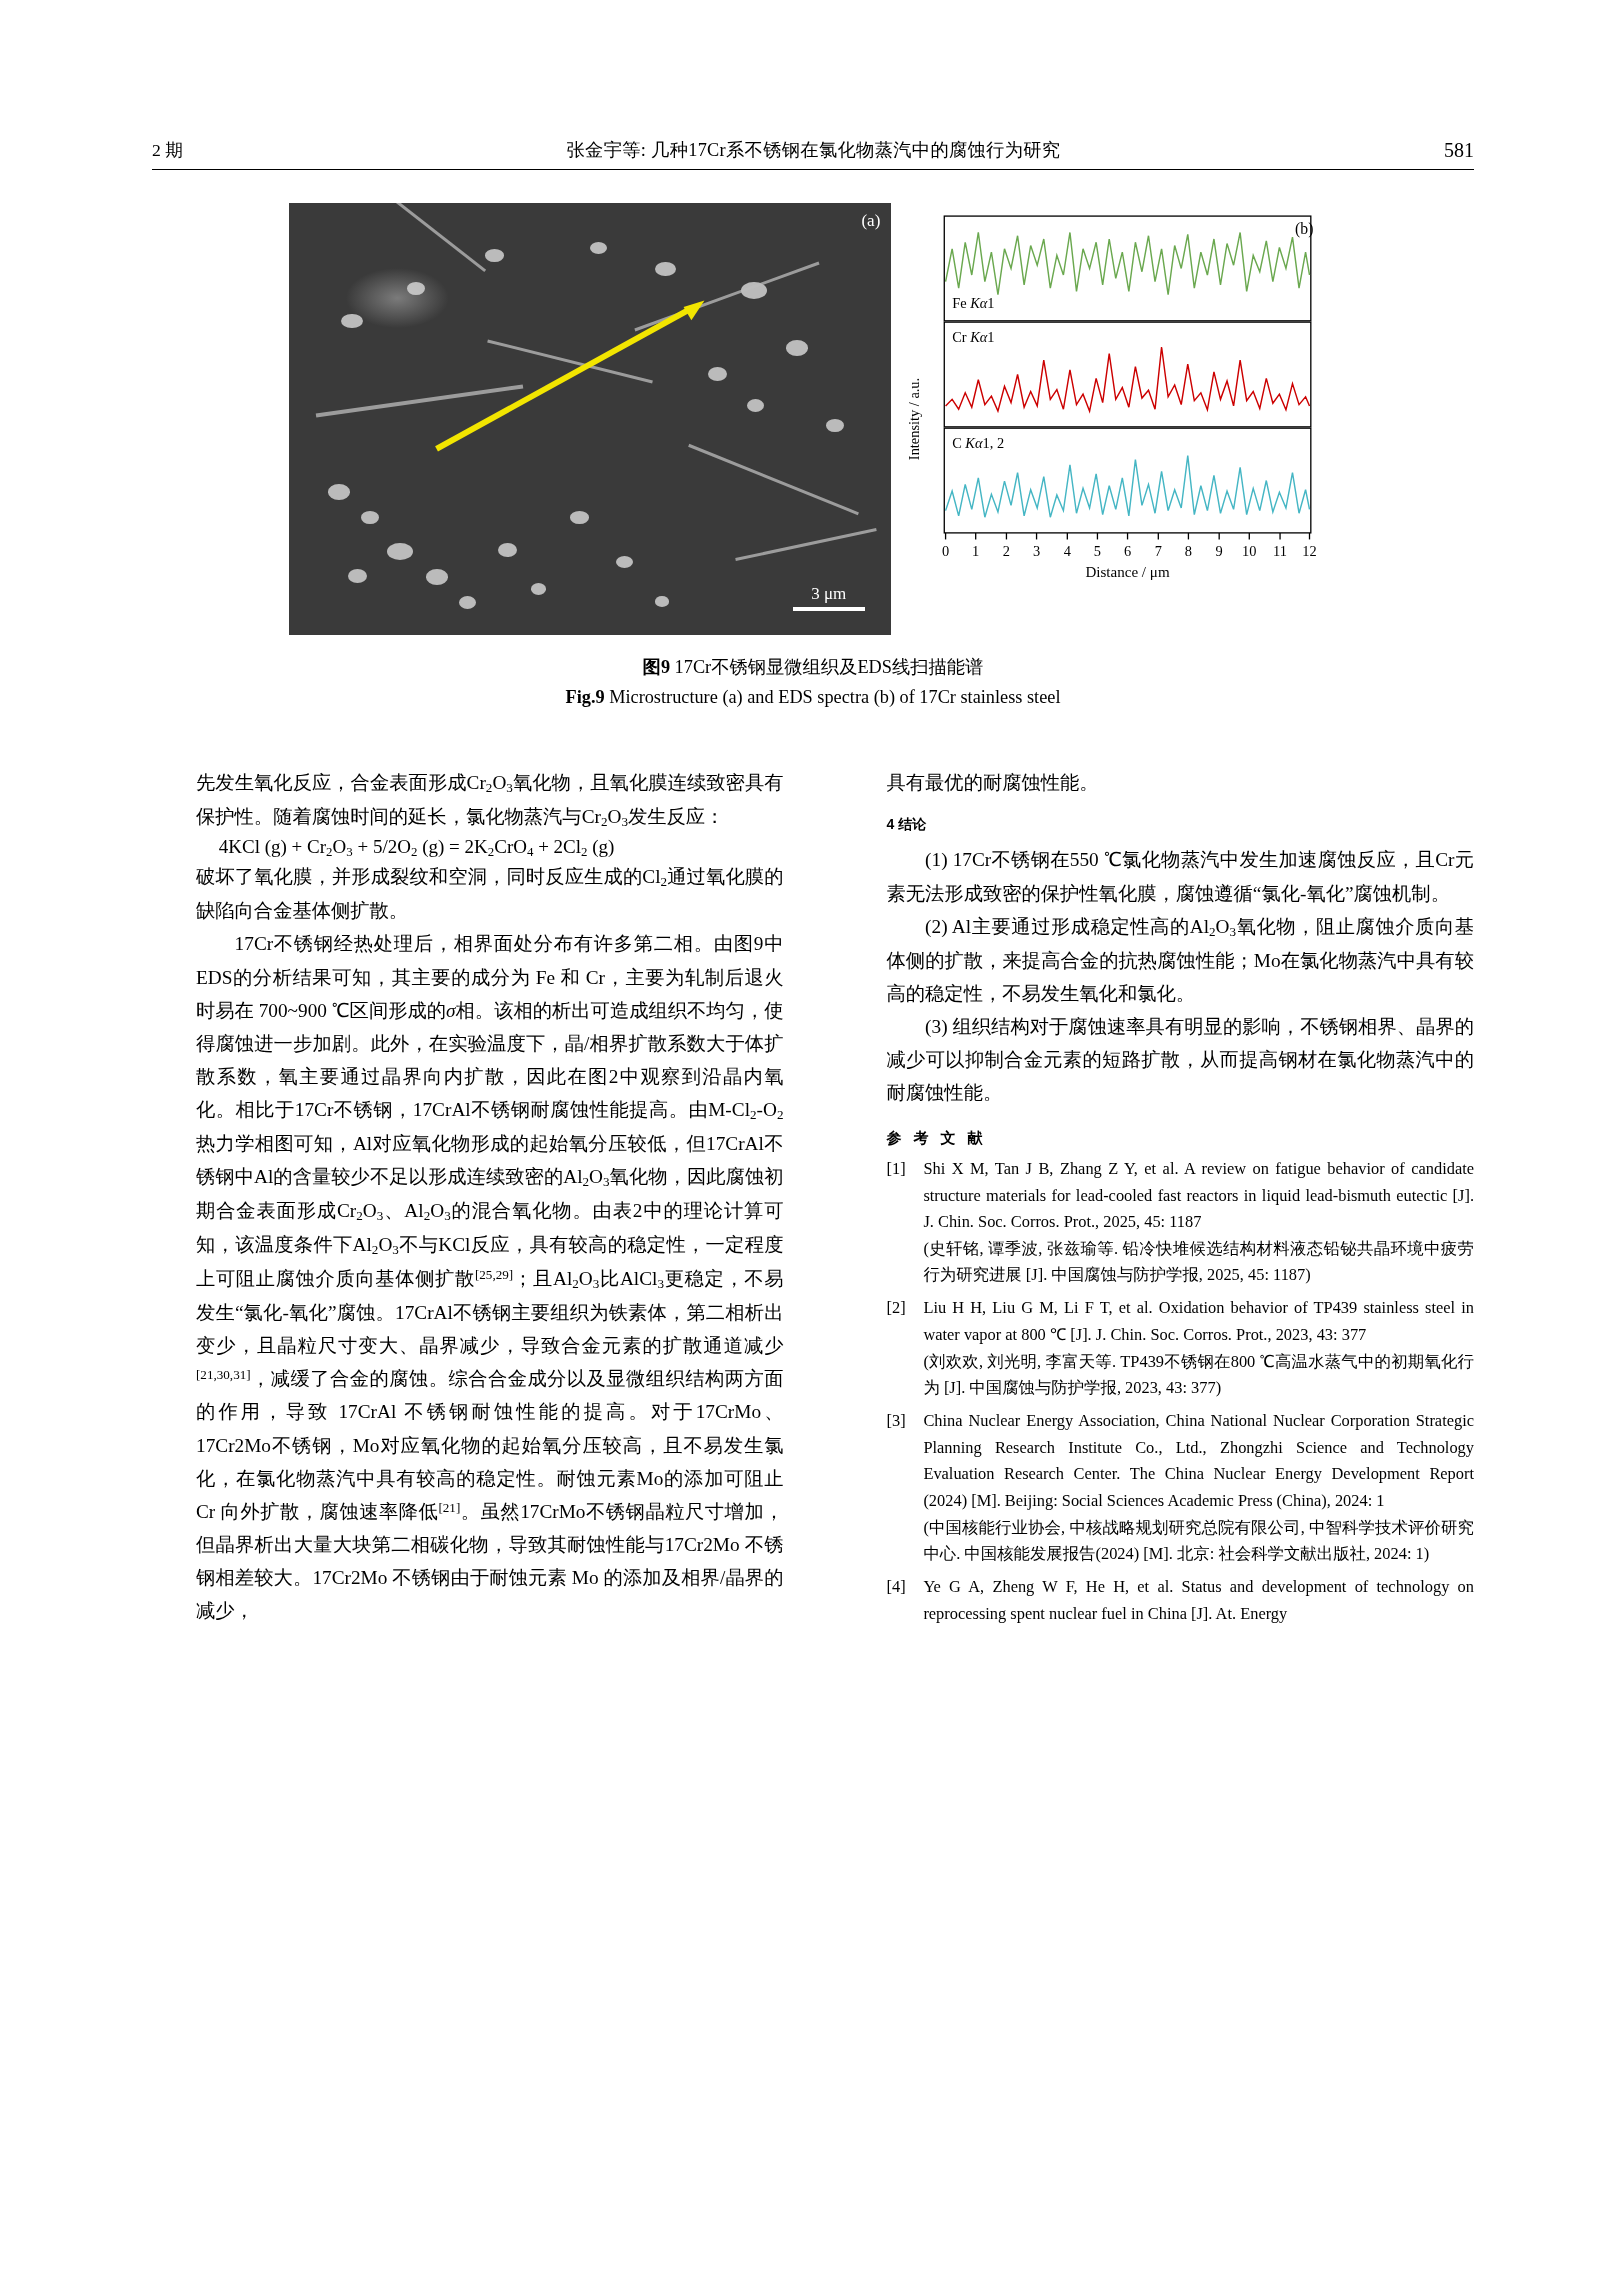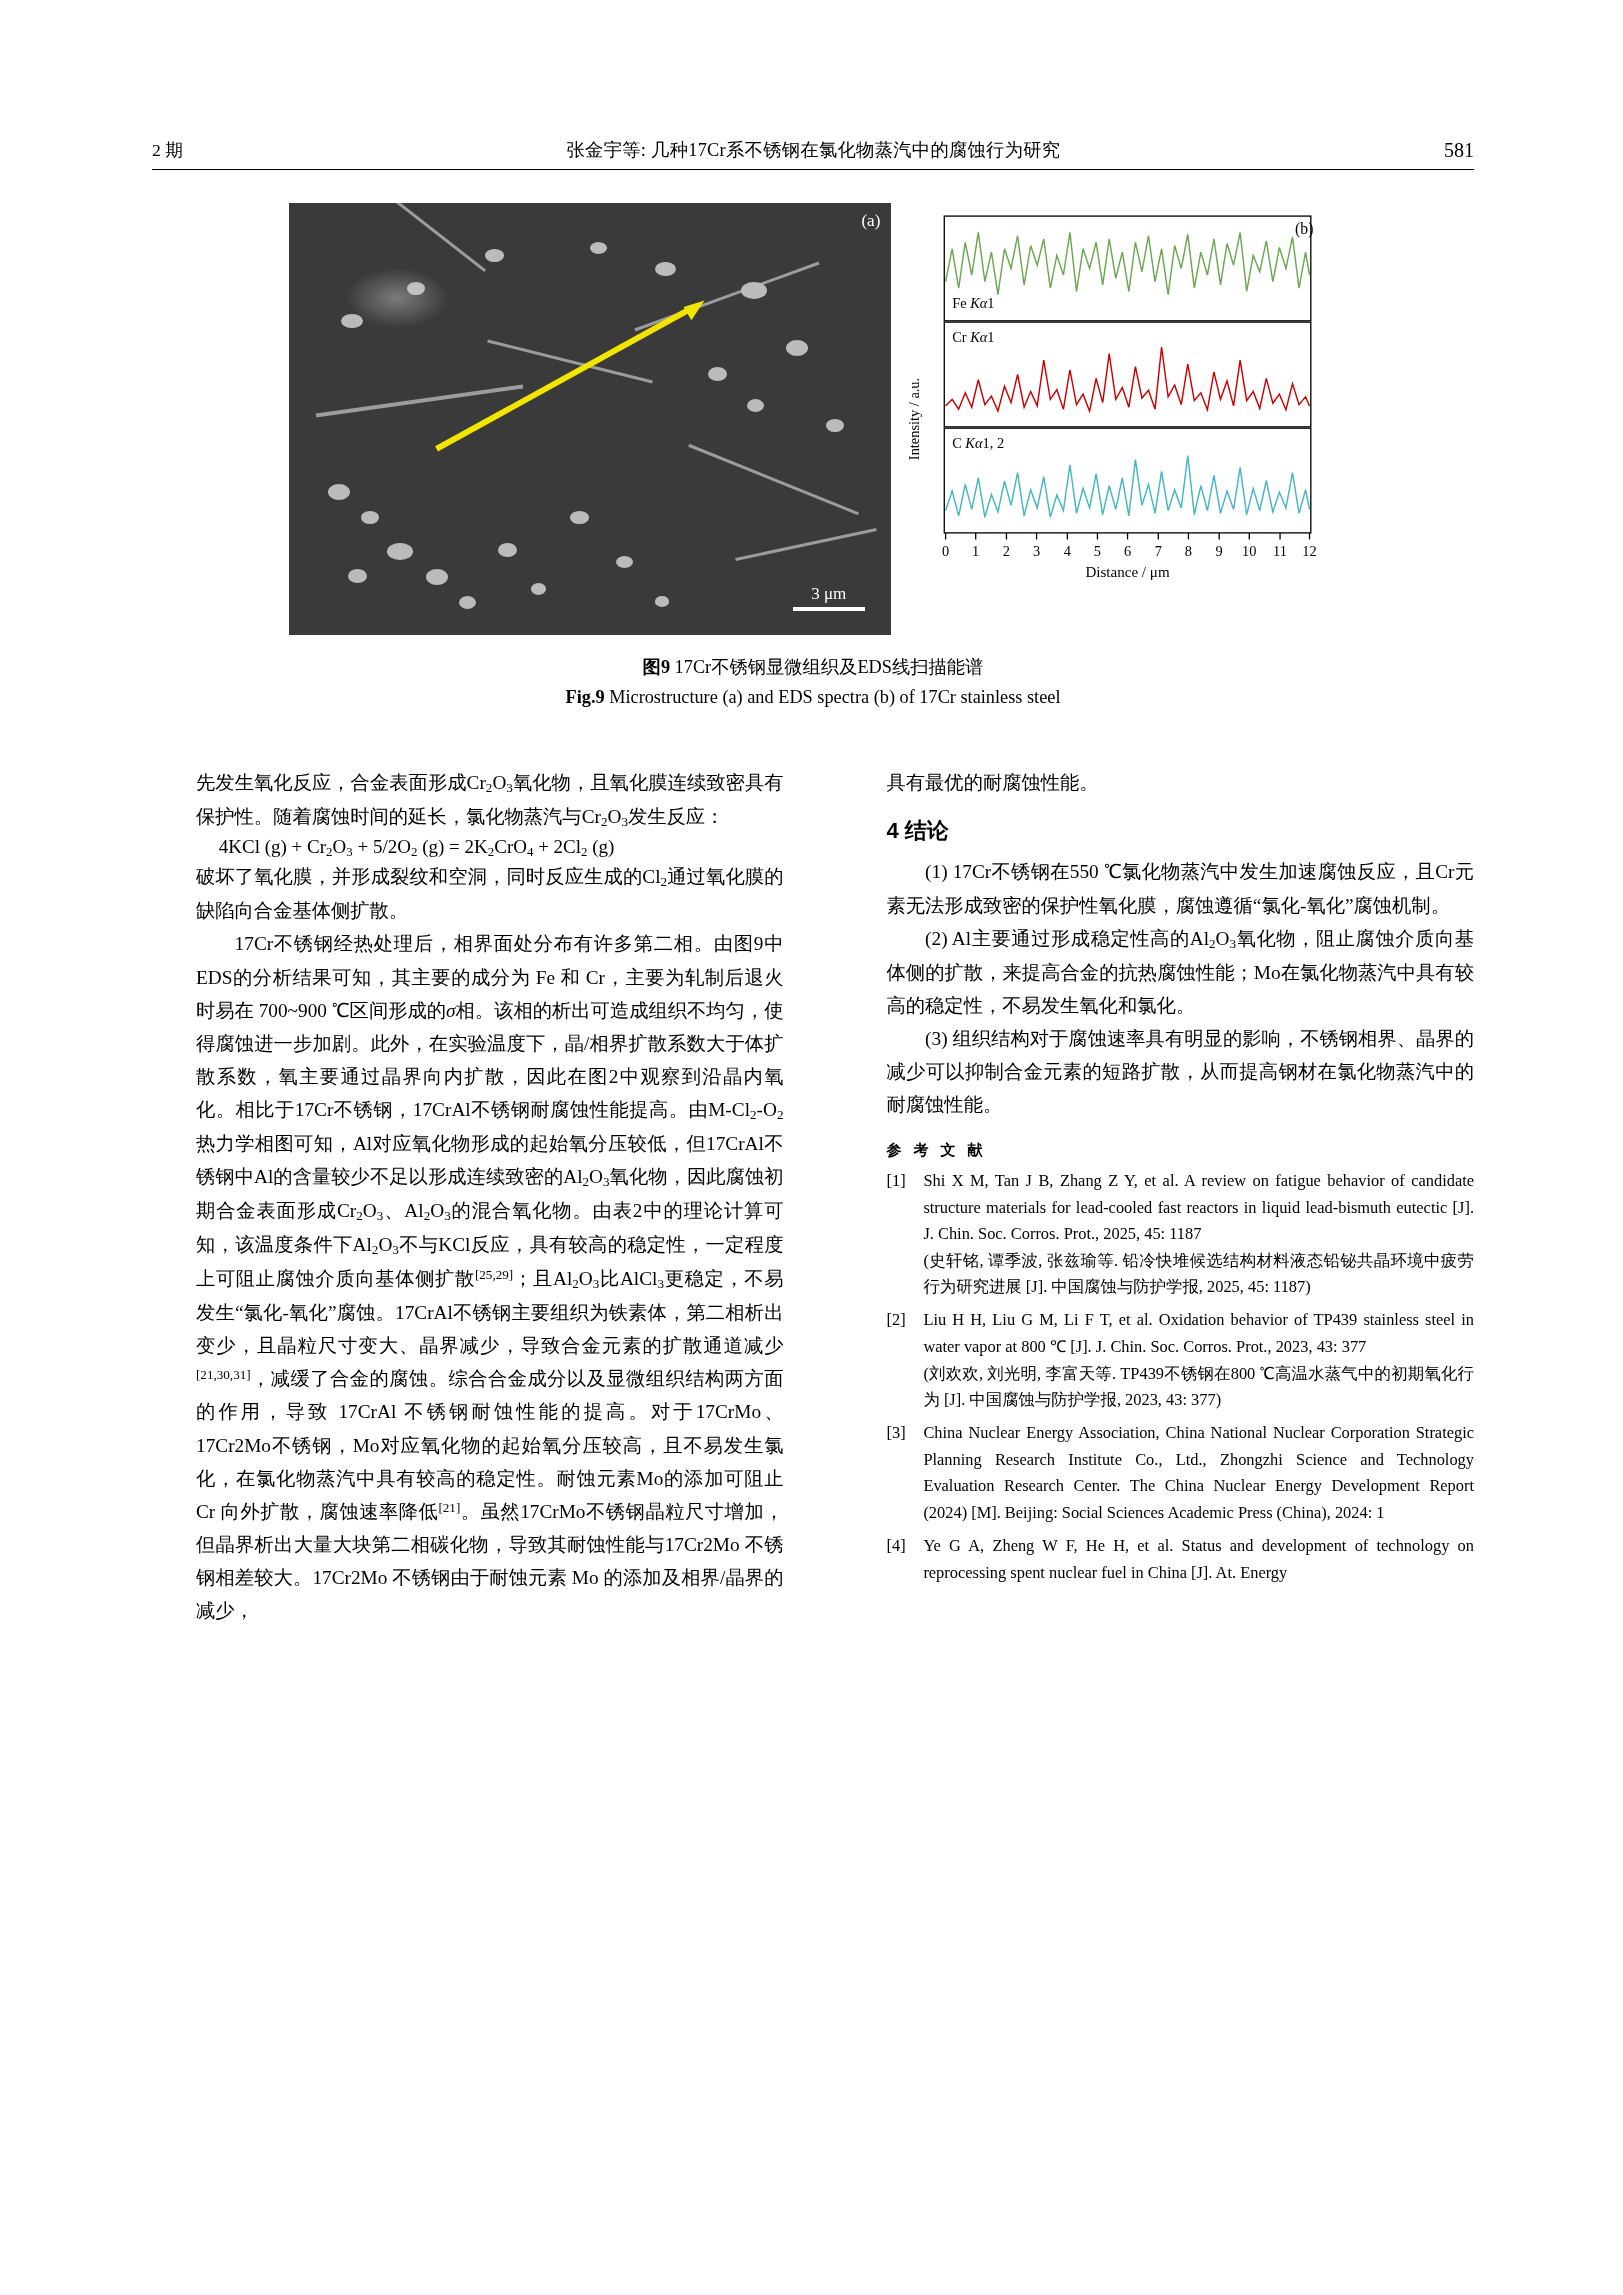--- a/index.html
+++ b/index.html
@@ -79,21 +79,21 @@
   .cn-body{
     font-size:19.3px;line-height:1.72;text-align:justify;
     font-family:"Liberation Serif",serif;
   }
   .indent{text-indent:2em;}
   .eq{
     font-size:19px;margin:2.6px 0 0 0;text-indent:1.2em;
     font-family:"Liberation Serif",serif;
   }
   h2.sec{
-    font-size:22px;font-weight:bold;margin:17px 0 9.2px 0;
+    font-size:14px;font-weight:bold;margin:17px 0 9.2px 0;
     font-family:"Liberation Sans",sans-serif;
   }
   h3.refhead{
     font-size:15px;font-weight:bold;margin:19.6px 0 7.9px 0;letter-spacing:3.9px;
     font-family:"Liberation Sans",sans-serif;
   }
   .ref{
     display:flex;gap:7.9px;font-size:16.4px;line-height:1.62;text-align:justify;
     margin-bottom:6.5px;font-family:"Liberation Serif",serif;
   }
@@ -265,20 +265,21 @@
         <span class="txt">
           <span>Liu H H, Liu G M, Li F T, et al. Oxidation behavior of TP439 stainless steel in water vapor at 800 ℃ [J]. J. Chin. Soc. Corros. Prot., 2023, 43: 377</span>
           <span class="cn-sub">(刘欢欢, 刘光明, 李富天等. TP439不锈钢在800 ℃高温水蒸气中的初期氧化行为 [J]. 中国腐蚀与防护学报, 2023, 43: 377)</span>
         </span>
       </div>
 
       <div class="ref">
         <span class="num">[3]</span>
         <span class="txt">
           <span>China Nuclear Energy Association, China National Nuclear Corporation Strategic Planning Research Institute Co., Ltd., Zhongzhi Science and Technology Evaluation Research Center. The China Nuclear Energy Development Report (2024) [M]. Beijing: Social Sciences Academic Press (China), 2024: 1</span>
+          <span class="cn-sub">(中国核能行业协会, 中核战略规划研究总院有限公司, 中智科学技术评价研究中心. 中国核能发展报告(2024) [M]. 北京: 社会科学文献出版社, 2024: 1)</span>
         </span>
       </div>
 
       <div class="ref">
         <span class="num">[4]</span>
         <span class="txt">
           <span>Ye G A, Zheng W F, He H, et al. Status and development of technology on reprocessing spent nuclear fuel in China [J]. At. Energy</span>
         </span>
       </div>
     </div>

